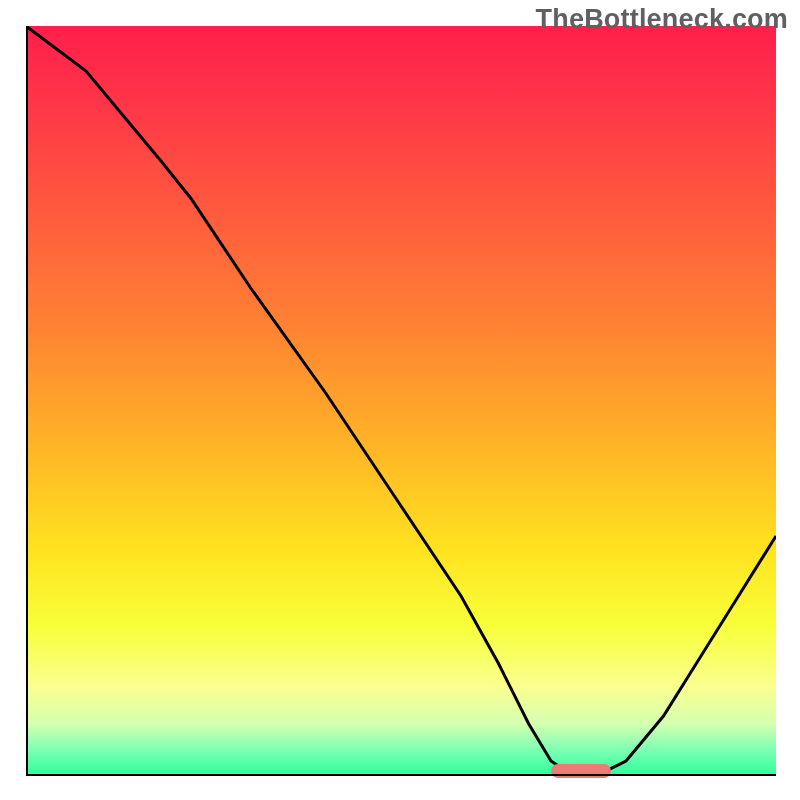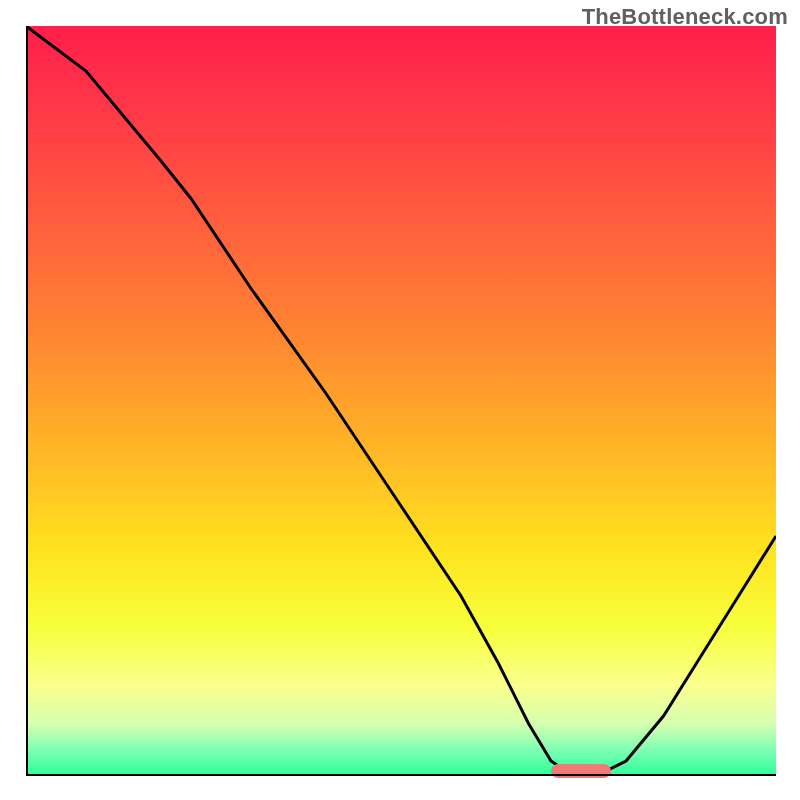--- a/index.html
+++ b/index.html
@@ -13,21 +13,21 @@
   }
   .wrap {
     position: relative;
     width: 800px;
     height: 800px;
   }
   .watermark {
     position: absolute;
     top: 4px;
     right: 12px;
-    font-size: 22px;
+    font-size: 27px;
     font-weight: 600;
     color: #606060;
     letter-spacing: 0.2px;
     z-index: 10;
   }
   .plot {
     position: absolute;
     left: 26px;
     top: 26px;
     width: 750px;

